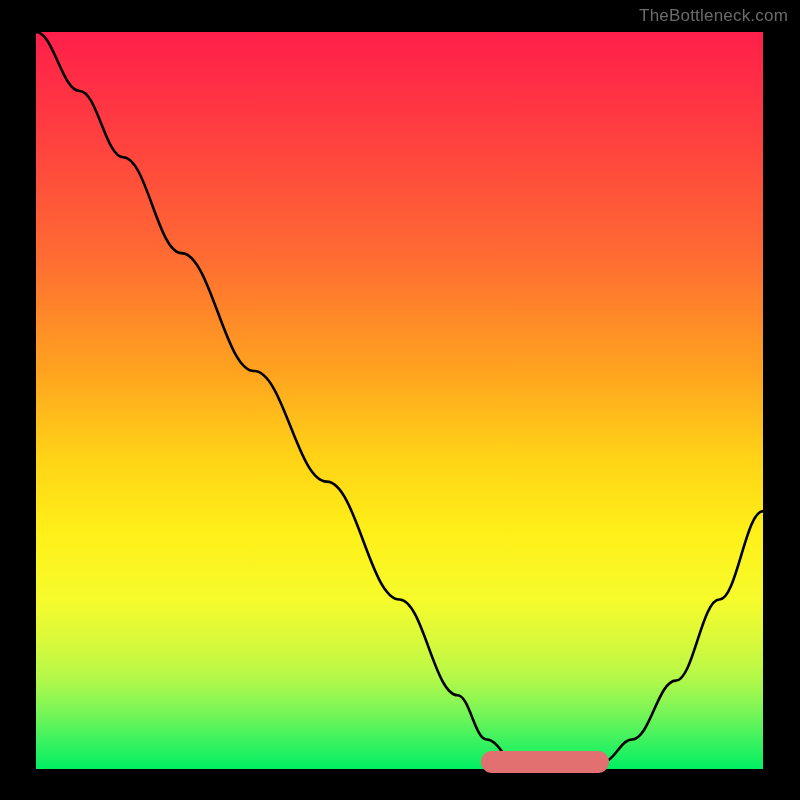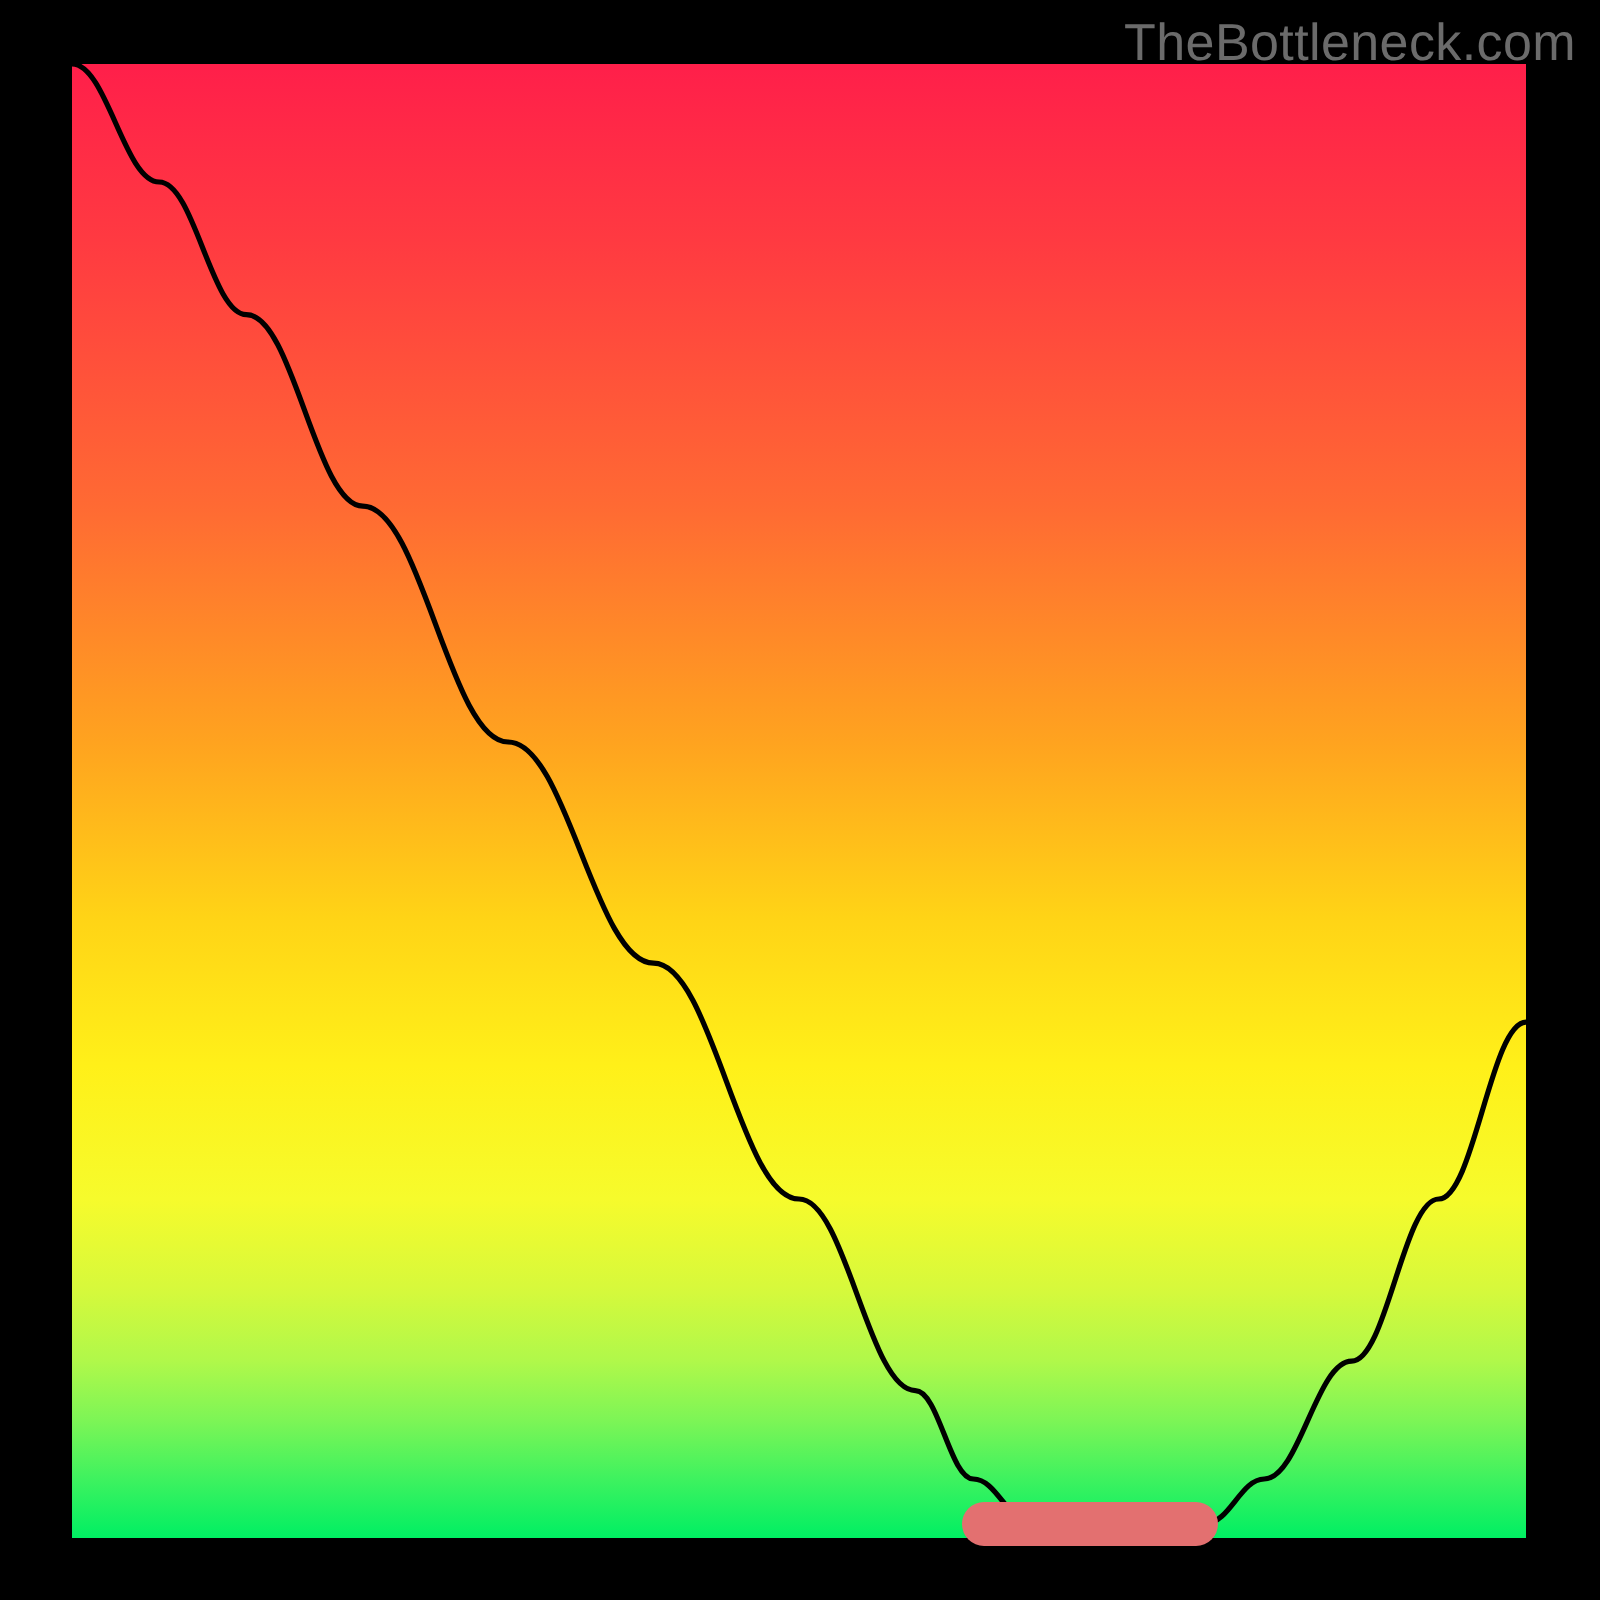--- a/index.html
+++ b/index.html
@@ -38,21 +38,21 @@
       #7df556 92%,
       #3ef25f 96%,
       #00ef63 100%
     );
   }
   .watermark {
     position: absolute;
     top: 6px;
     right: 12px;
     color: #6b6b6b;
-    font-size: 26px;
+    font-size: 17px;
     letter-spacing: 0.2px;
     font-weight: 400;
   }
   svg.curve {
     position: absolute;
     left: 0;
     top: 0;
     width: 727px;
     height: 737px;
   }

